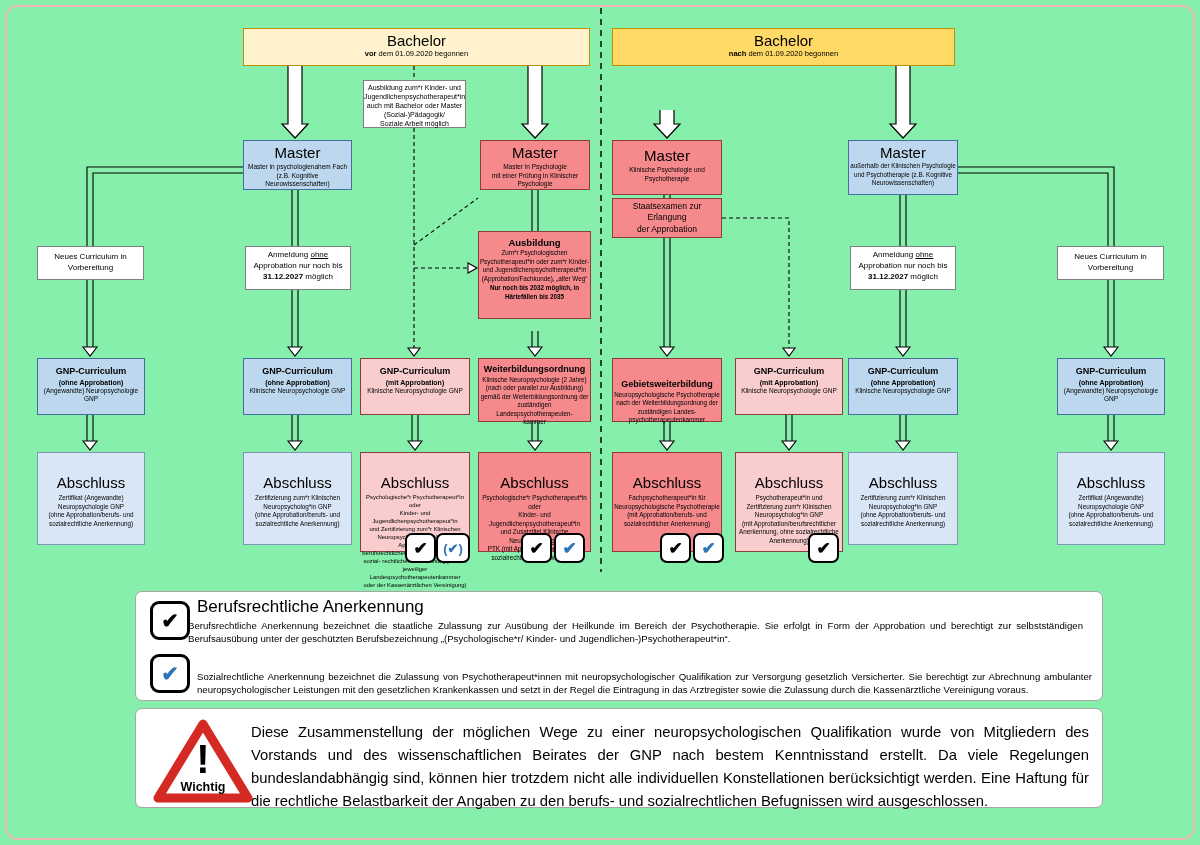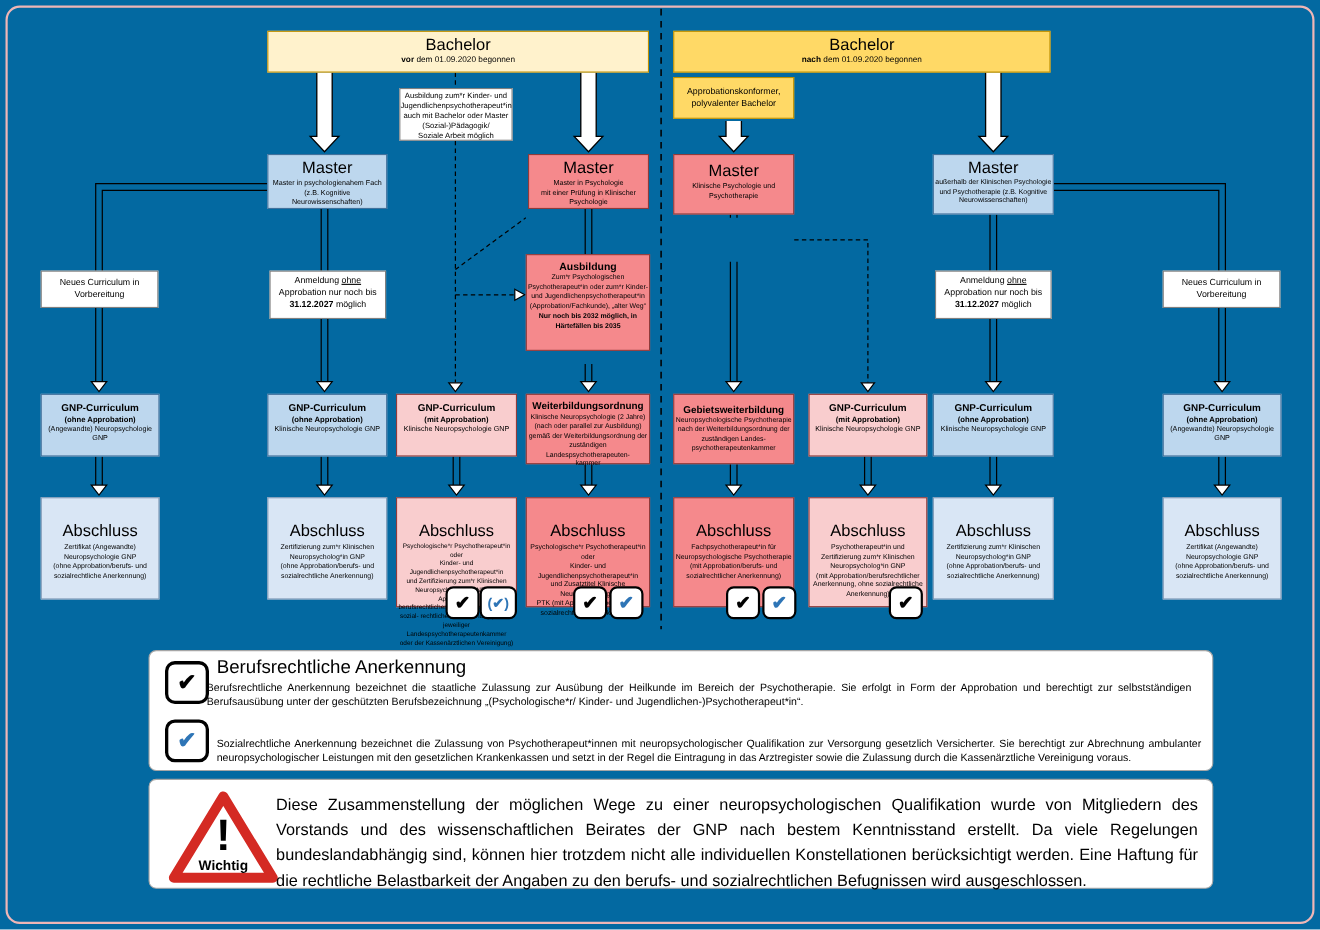--- a/index.html
+++ b/index.html
@@ -1,16 +1,16 @@
 <!DOCTYPE html>
 <html><head>
 <meta charset="utf-8">
 <style>
   html,body{margin:0;padding:0;background:#fff;}
-  #canvas{position:relative;width:1200px;height:845px;background:#0369a1;
+  #canvas{position:relative;width:1200px;height:845px;background:#86efac;
           font-family:"Liberation Sans",sans-serif;color:#000;overflow:hidden;}
   svg.layer{position:absolute;left:0;top:0;z-index:1;}
   .shaft{fill:none;stroke:#000;stroke-width:1.1;}
   .dash{fill:none;stroke:#000;stroke-width:1.1;stroke-dasharray:4 3;}
   .divider{fill:none;stroke:#000;stroke-width:1.4;stroke-dasharray:6 5;}
   .head{fill:#fff;stroke:#000;stroke-width:1.1;}
   .bigarrow{fill:#fff;stroke:#000;stroke-width:1.2;}
   .pageborder{fill:none;stroke:#EFB6B6;stroke-width:2;}
 
   .box{position:absolute;border:1px solid #000;box-sizing:border-box;text-align:center;z-index:2;}
@@ -223,30 +223,30 @@
 und Zusatztitel Klinische Neuropsychologie
 PTK (mit Approbation/berufs- und
 sozialrechtlicher Anerkennung)</div>
   </div>
 
   <div class="box b-gold" style="left:612px;top:28px;width:343px;height:38px">
     <div class="t15">Bachelor</div>
     <div class="sub75"><span class="ub">nach</span><span> dem 01.09.2020 begonnen</span></div>
   </div>
 
-  <div class="box b-gold" style="left:612px;top:70px;width:110px;height:38px">
-    <div class="mid8">Approbationskonformer,
-polyvalenter Bachelor</div>
-  </div>
 
   <div class="box b-red" style="left:612px;top:140px;width:110px;height:55px">
     <div class="t15" style="padding-top:6px">Master</div>
     <div class="sub65">Klinische Psychologie und Psychotherapie</div>
   </div>
 
+  <div class="box b-red" style="left:612px;top:198px;width:110px;height:40px">
+    <div class="mid85">Staatsexamen zur Erlangung
+der Approbation</div>
+  </div>
 
   <div class="box b-blue" style="left:848px;top:140px;width:110px;height:55px">
     <div class="t15">Master</div>
     <div class="sub62" style="padding-top:1px">außerhalb der Klinischen Psychologie
 und Psychotherapie (z.B. Kognitive
 Neurowissenschaften)</div>
   </div>
 
   <div class="box b-white" style="left:850px;top:246px;width:106px;height:44px">
     <div style="font-size:8px;line-height:1.35;padding-top:3px">
@@ -255,21 +255,21 @@
       <div><span class="bb">31.12.2027</span><span> möglich</span></div>
     </div>
   </div>
 
   <div class="box b-white" style="left:1057px;top:246px;width:107px;height:34px">
     <div class="mid8">Neues Curriculum in
 Vorbereitung</div>
   </div>
 
   <div class="box b-red" style="left:612px;top:358px;width:110px;height:64px">
-    <div class="t9" style="padding-top:8px">Gebietsweiterbildung</div>
+    <div class="t9" style="padding-top:20px">Gebietsweiterbildung</div>
     <div class="sub62" style="padding-top:1px">Neuropsychologische Psychotherapie
 nach der Weiterbildungsordnung der
 zuständigen Landes-
 psychotherapeutenkammer</div>
   </div>
 
   <div class="box b-pink" style="left:735px;top:358px;width:108px;height:57px">
     <div class="t9">GNP-Curriculum</div>
     <div class="s1">(mit Approbation)</div>
     <div class="sub65" style="padding-top:0">Klinische Neuropsychologie GNP</div>

